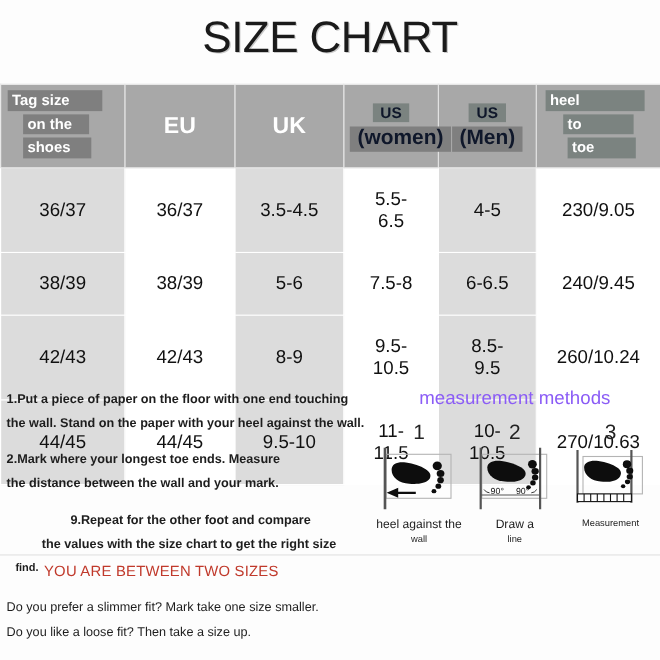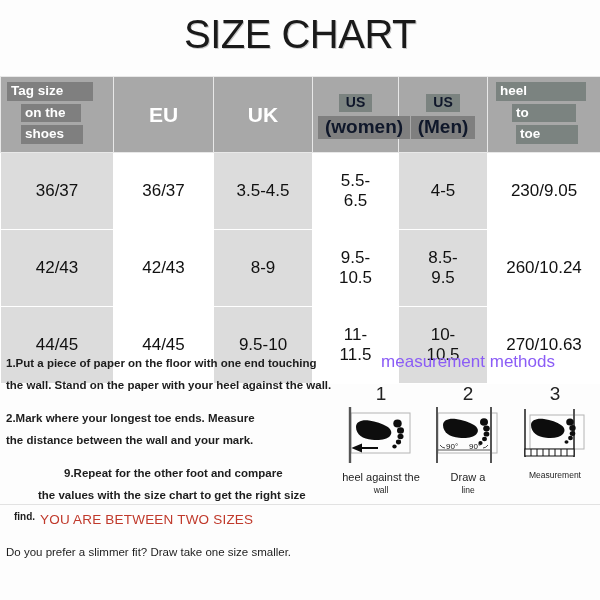--- a/index.html
+++ b/index.html
@@ -239,20 +239,28 @@
       </tr>
     </thead>
     <tbody>
       <tr>
         <td class="shade">36/37</td>
         <td>36/37</td>
         <td class="shade">3.5-4.5</td>
         <td>5.5-6.5</td>
         <td class="shade">4-5</td>
         <td>230/9.05</td>
+      </tr>
+      <tr>
+        <td class="shade">38/39</td>
+        <td>38/39</td>
+        <td class="shade">5-6</td>
+        <td>7.5-8</td>
+        <td class="shade">6-6.5</td>
+        <td>240/9.45</td>
       </tr>
       <tr>
         <td class="shade">42/43</td>
         <td>42/43</td>
         <td class="shade">8-9</td>
         <td>9.5-10.5</td>
         <td class="shade">8.5-9.5</td>
         <td>260/10.24</td>
       </tr>
       <tr>
@@ -361,16 +369,17 @@
         <div class="cap2">Measurement</div>
       </div>
 
     </div>
   </div>
 
   <div class="divider"></div>
 
   <div class="bottom">
     <div class="between">YOU ARE BETWEEN TWO SIZES</div>
-    <div class="fitline">Do you prefer a slimmer fit? Draw take one size smaller.</div>
+    <div class="fitline">Do you prefer a slimmer fit? Mark take one size smaller.</div>
+    <div class="fitline">Do you like a loose fit? Then take a size up.</div>
   </div>
 
 </div>
 
 </body></html>

